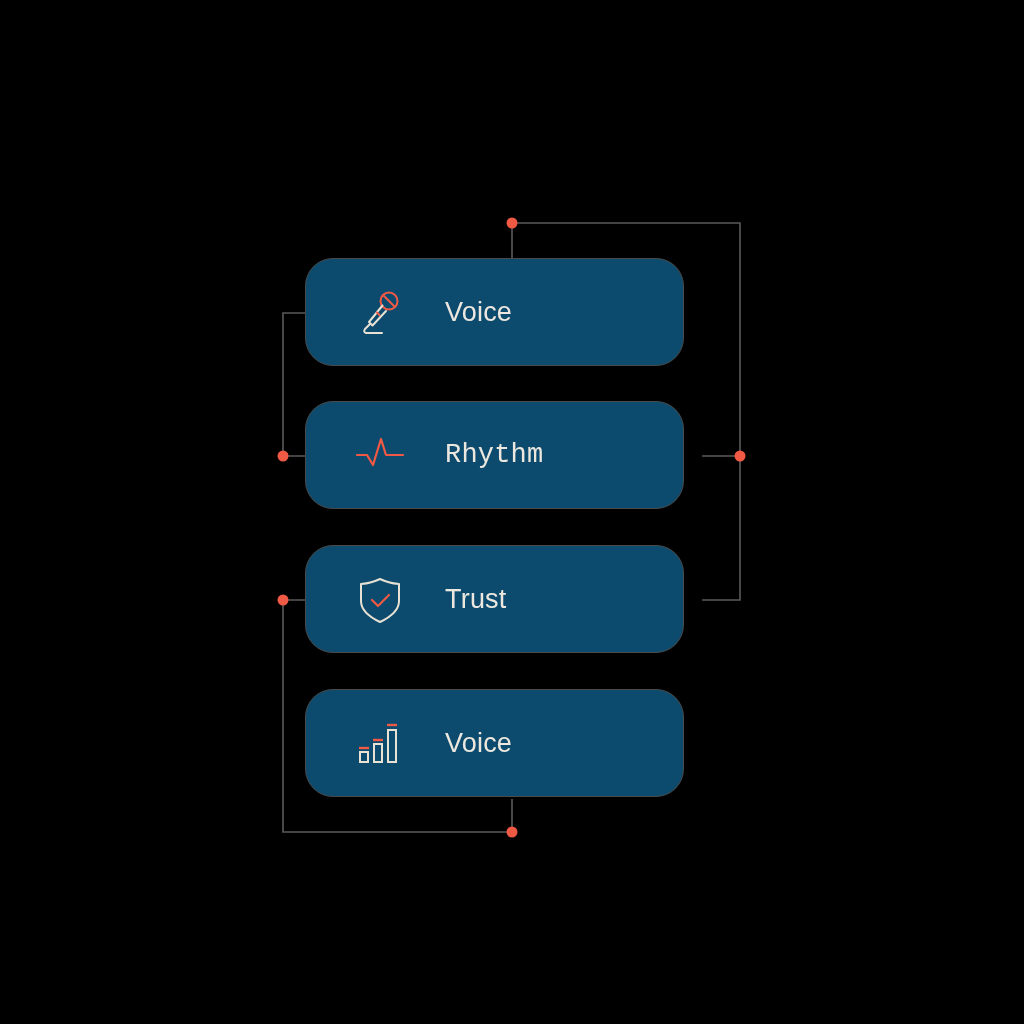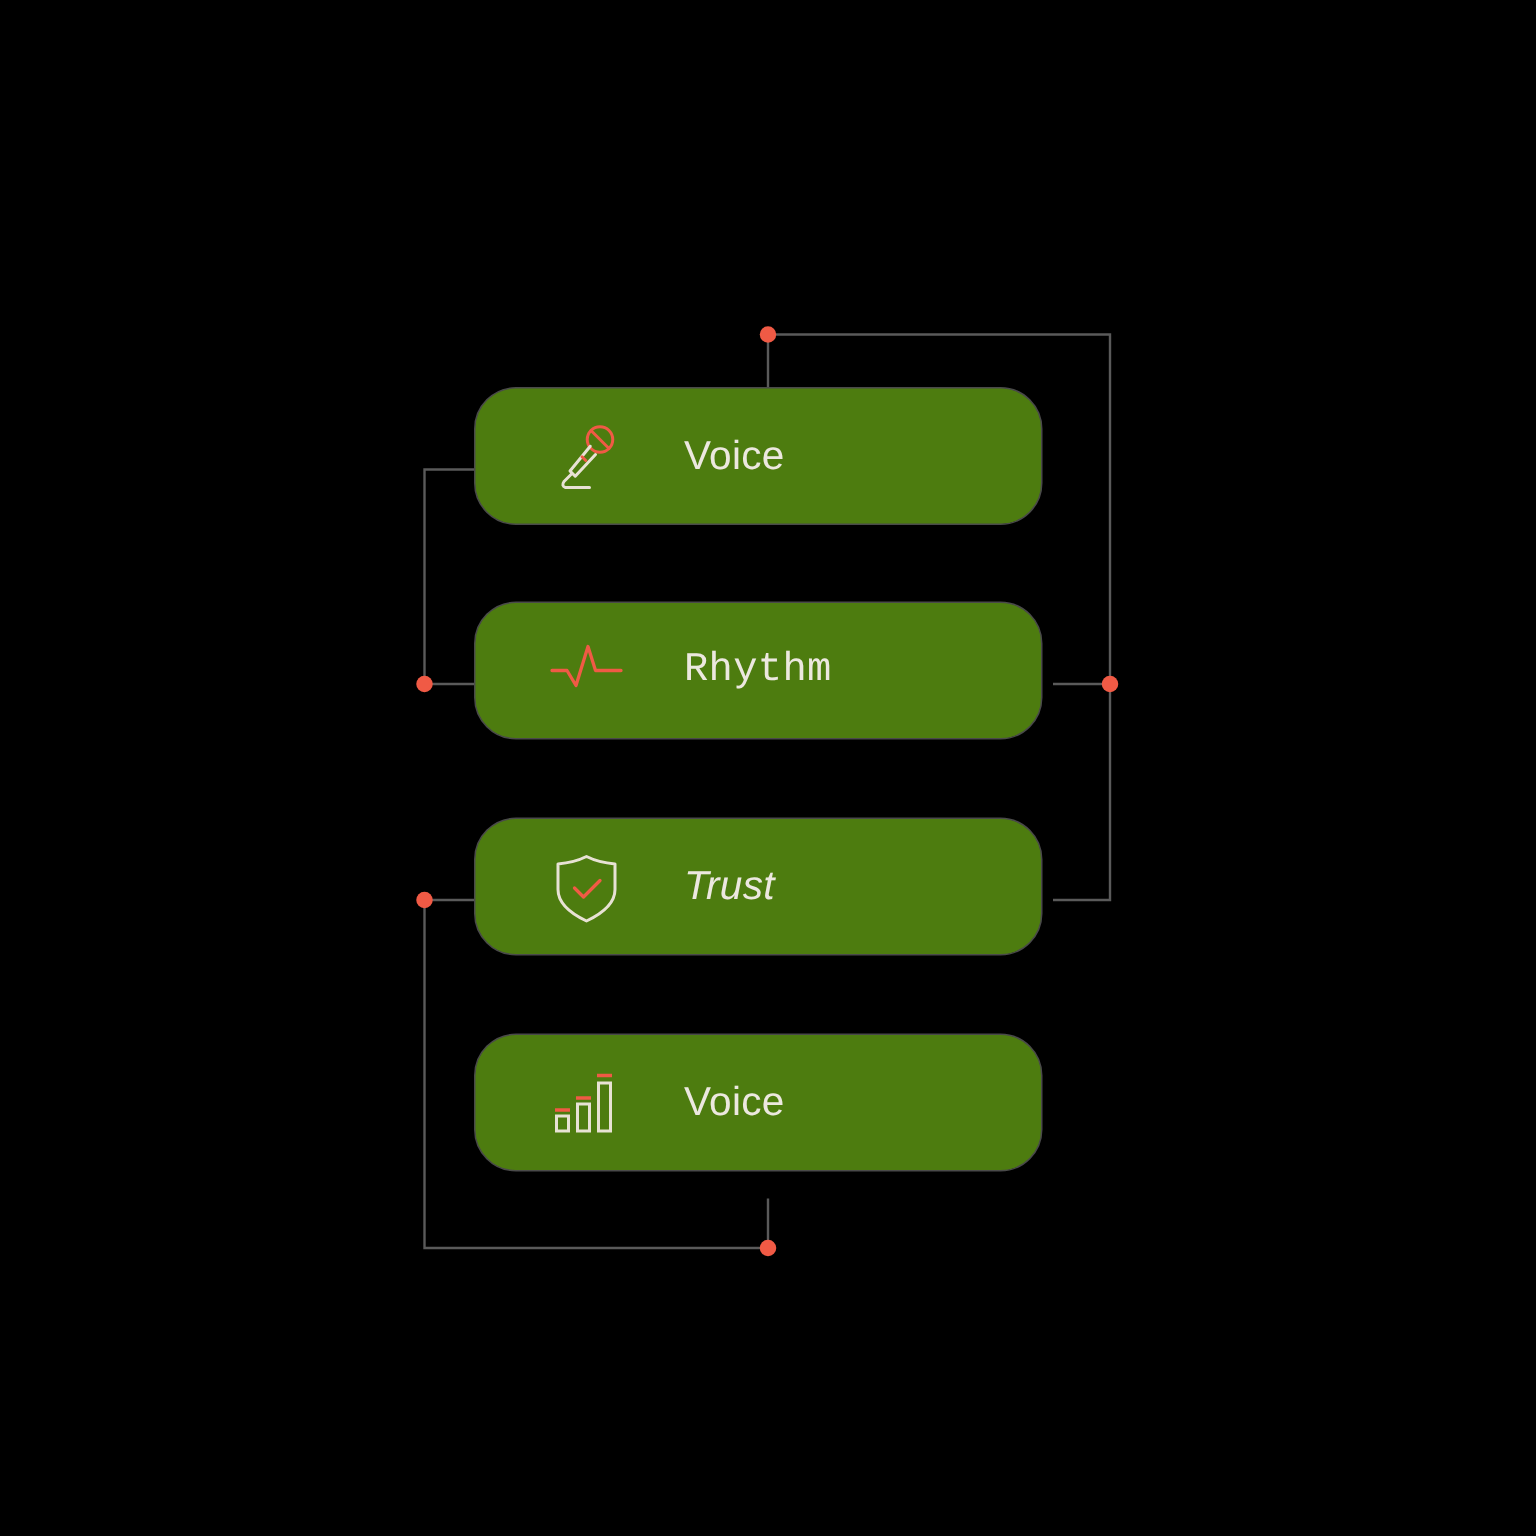--- a/index.html
+++ b/index.html
@@ -9,24 +9,24 @@
       position: relative;
       overflow: hidden;
       font-family: "Liberation Sans", "DejaVu Sans", sans-serif;
     }
     #connectors {
       position: absolute; left: 0; top: 0;
       width: 1024px; height: 1024px;
     }
     .card {
       position: absolute;
-      left: 316px;
+      left: 305px;
       width: 379px;
-      height: 92px;
-      background: #4d7c0f;
+      height: 108px;
+      background: #0c4a6e;
       border: 1.5px solid #4a4a4a;
       border-radius: 28px;
       box-sizing: border-box;
     }
     .card .icon {
       position: absolute;
       left: 46px;
       top: 50%;
       transform: translateY(-50%);
       width: 56px; height: 56px;
@@ -83,21 +83,21 @@
 
 <div class="card" style="top:401px;font-family:Liberation Mono, monospace;">
   <div class="icon">
     <svg width="56" height="56" viewBox="0 0 56 56" fill="none" stroke="#f05a45" stroke-width="2.2" stroke-linecap="round" stroke-linejoin="round">
       <path d="M5 28 H15 L21 38 L29 12 L34 28 H51"></path>
     </svg>
   </div>
   <span class="label">Rhythm</span>
 </div>
 
-<div class="card" style="top:545px;font-style:italic;">
+<div class="card" style="top:545px;">
   <div class="icon">
     <svg width="56" height="56" viewBox="0 0 56 56" fill="none" stroke-linecap="round" stroke-linejoin="round">
       <path d="M28 8 Q20 12 9 13 V30 Q9 42 28 51 Q47 42 47 30 V13 Q36 12 28 8 Z" stroke="#e8e2d4" stroke-width="2"></path>
       <path d="M20 29 L26 35 L37 24" stroke="#f05a45" stroke-width="2.2"></path>
     </svg>
   </div>
   <span class="label">Trust</span>
 </div>
 
 <div class="card" style="top:689px;">

